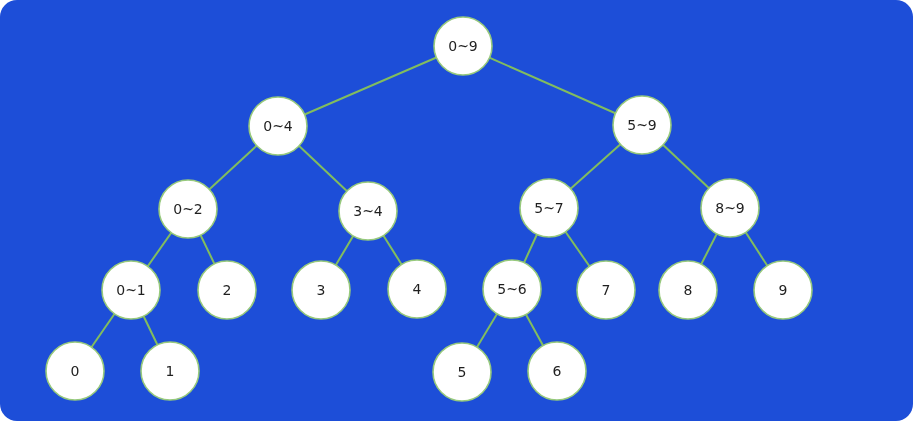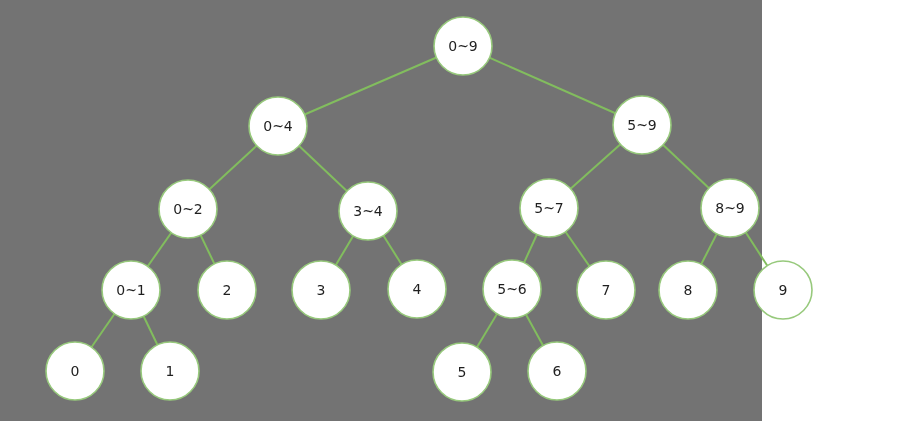--- a/index.html
+++ b/index.html
@@ -6,23 +6,24 @@
     margin: 0;
     padding: 0;
     background: #ffffff;
     width: 913px;
     height: 421px;
     overflow: hidden;
     font-family: "DejaVu Sans", "Liberation Sans", sans-serif;
   }
   .canvas-wrap {
     position: relative;
-    width: 762px;
+    width: 913px;
     height: 421px;
-    background: #737373;
+    background: #1d4ed8;
+    border-radius: 17px;
   }
   svg {
     display: block;
   }
   .node-label {
     font-family: "DejaVu Sans", "Liberation Sans", sans-serif;
     font-size: 14px;
     fill: #1f1f1f;
   }
 </style>

